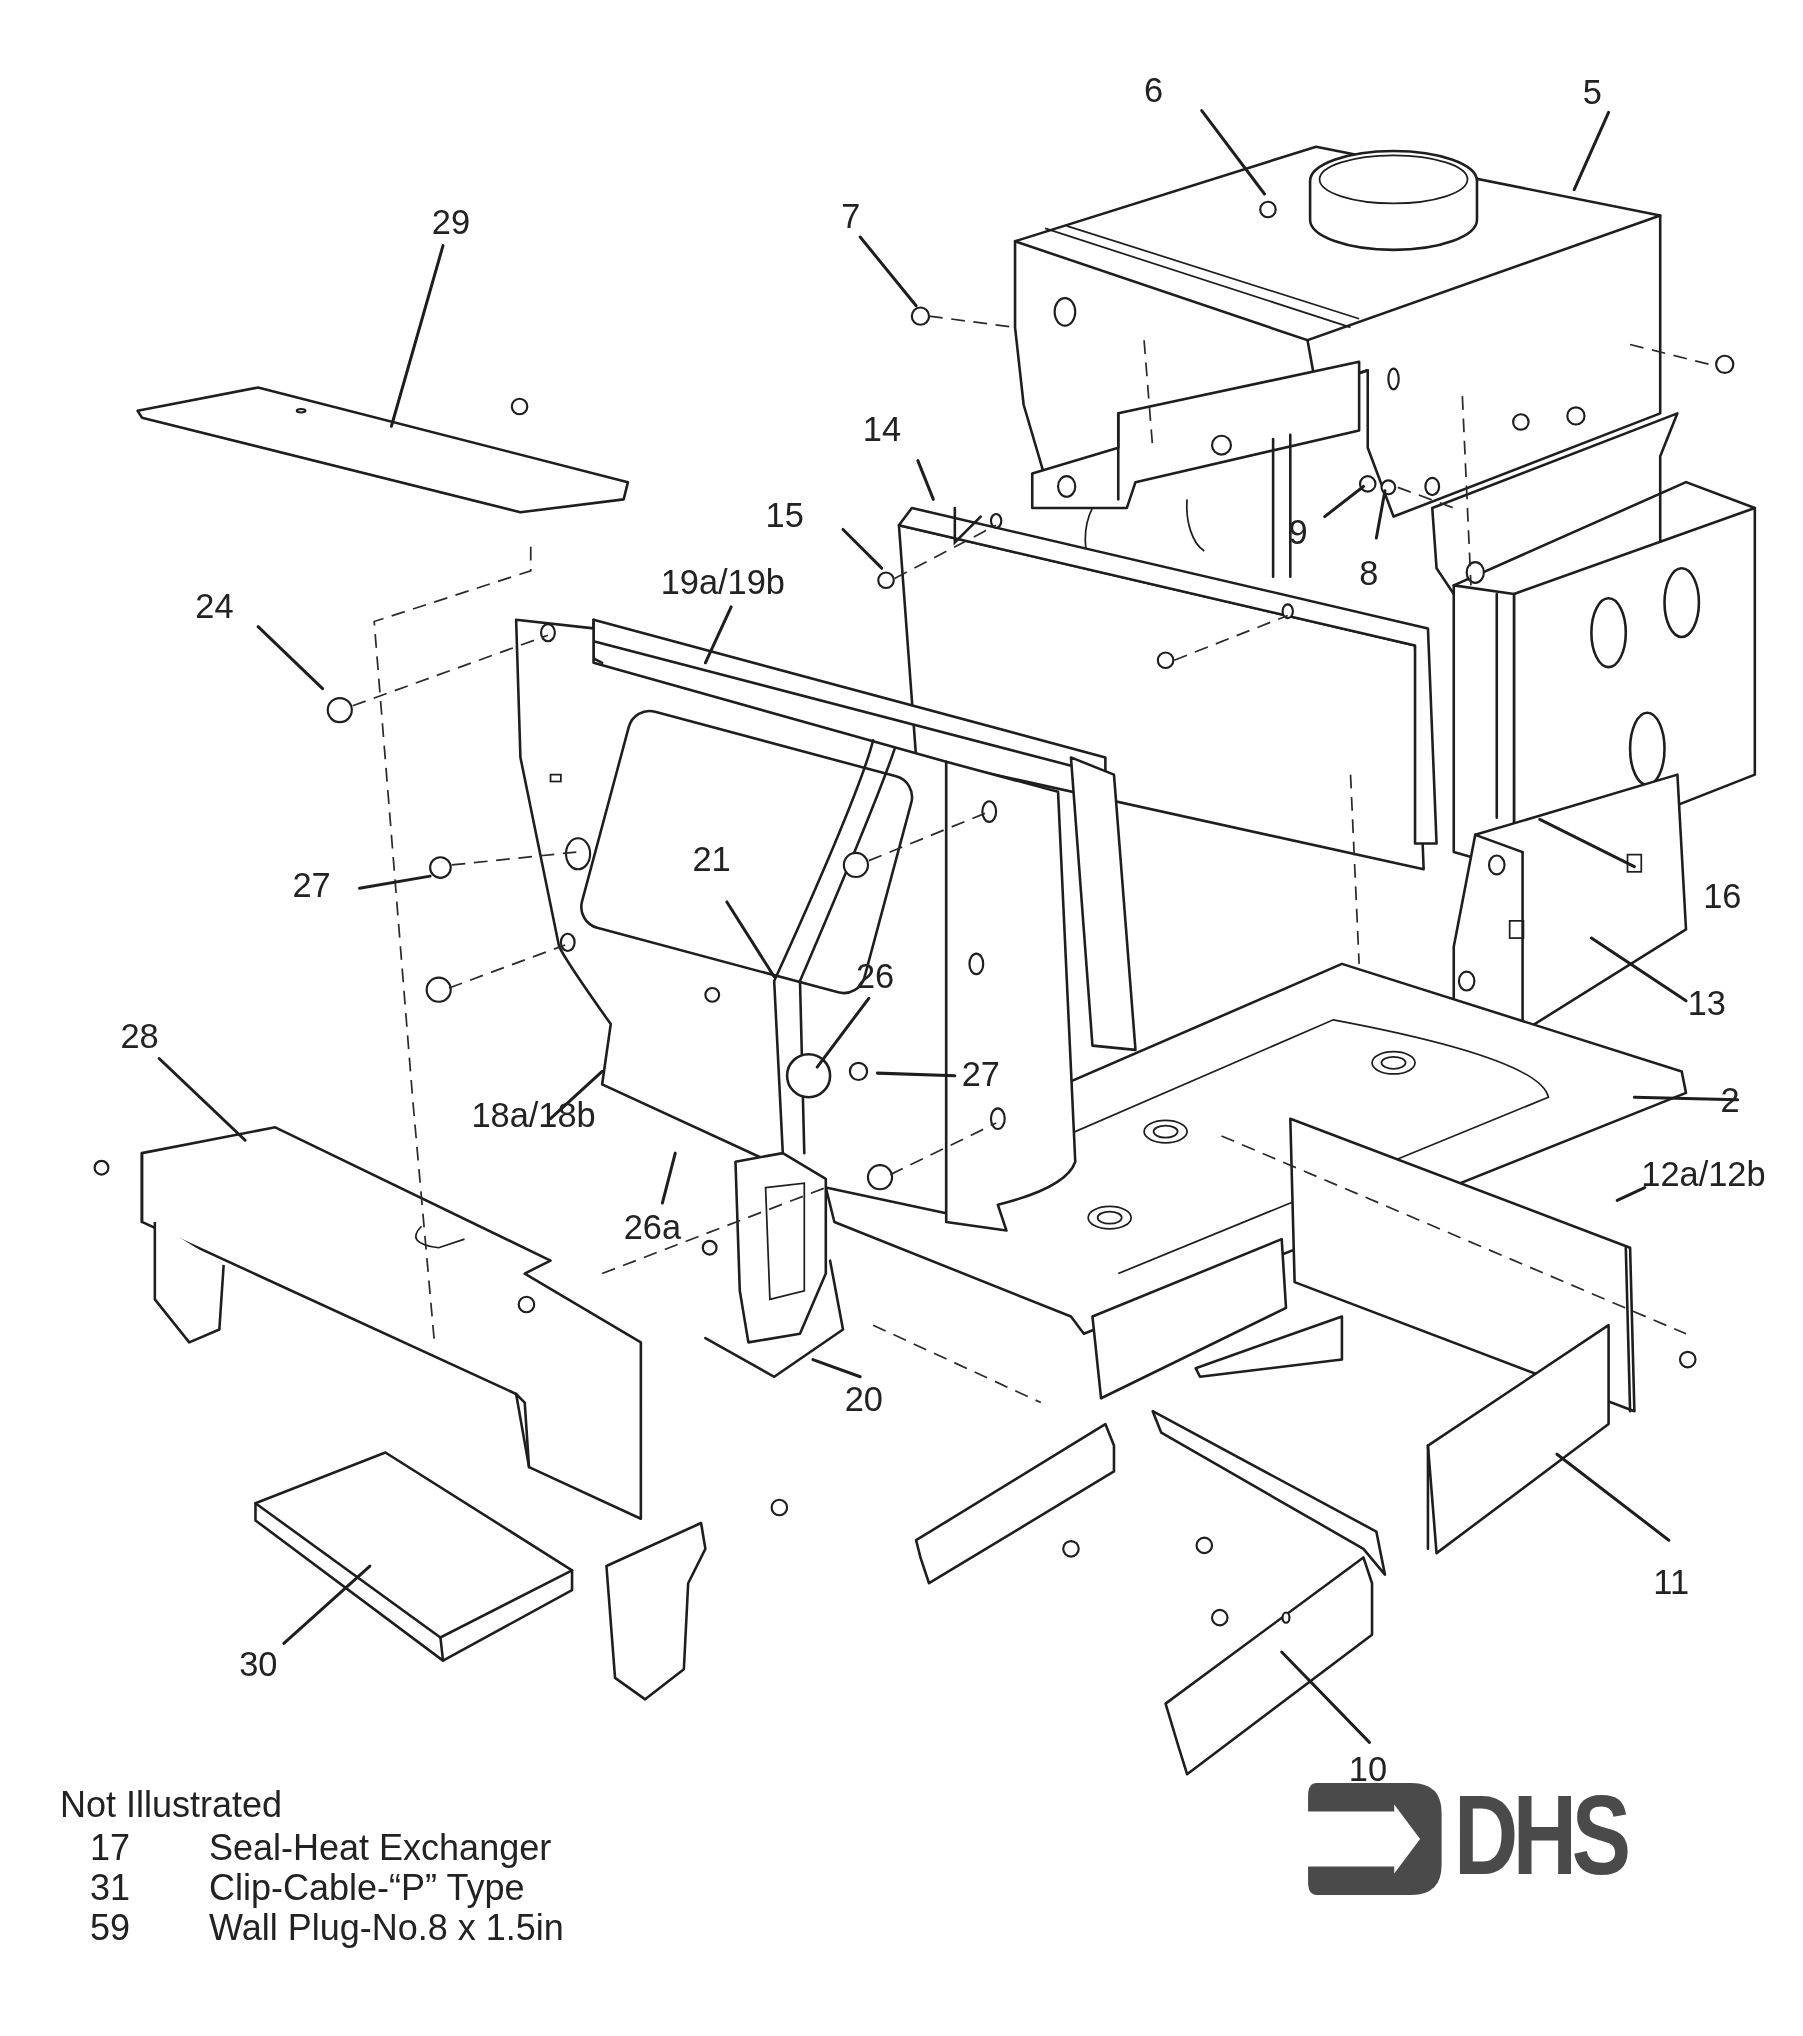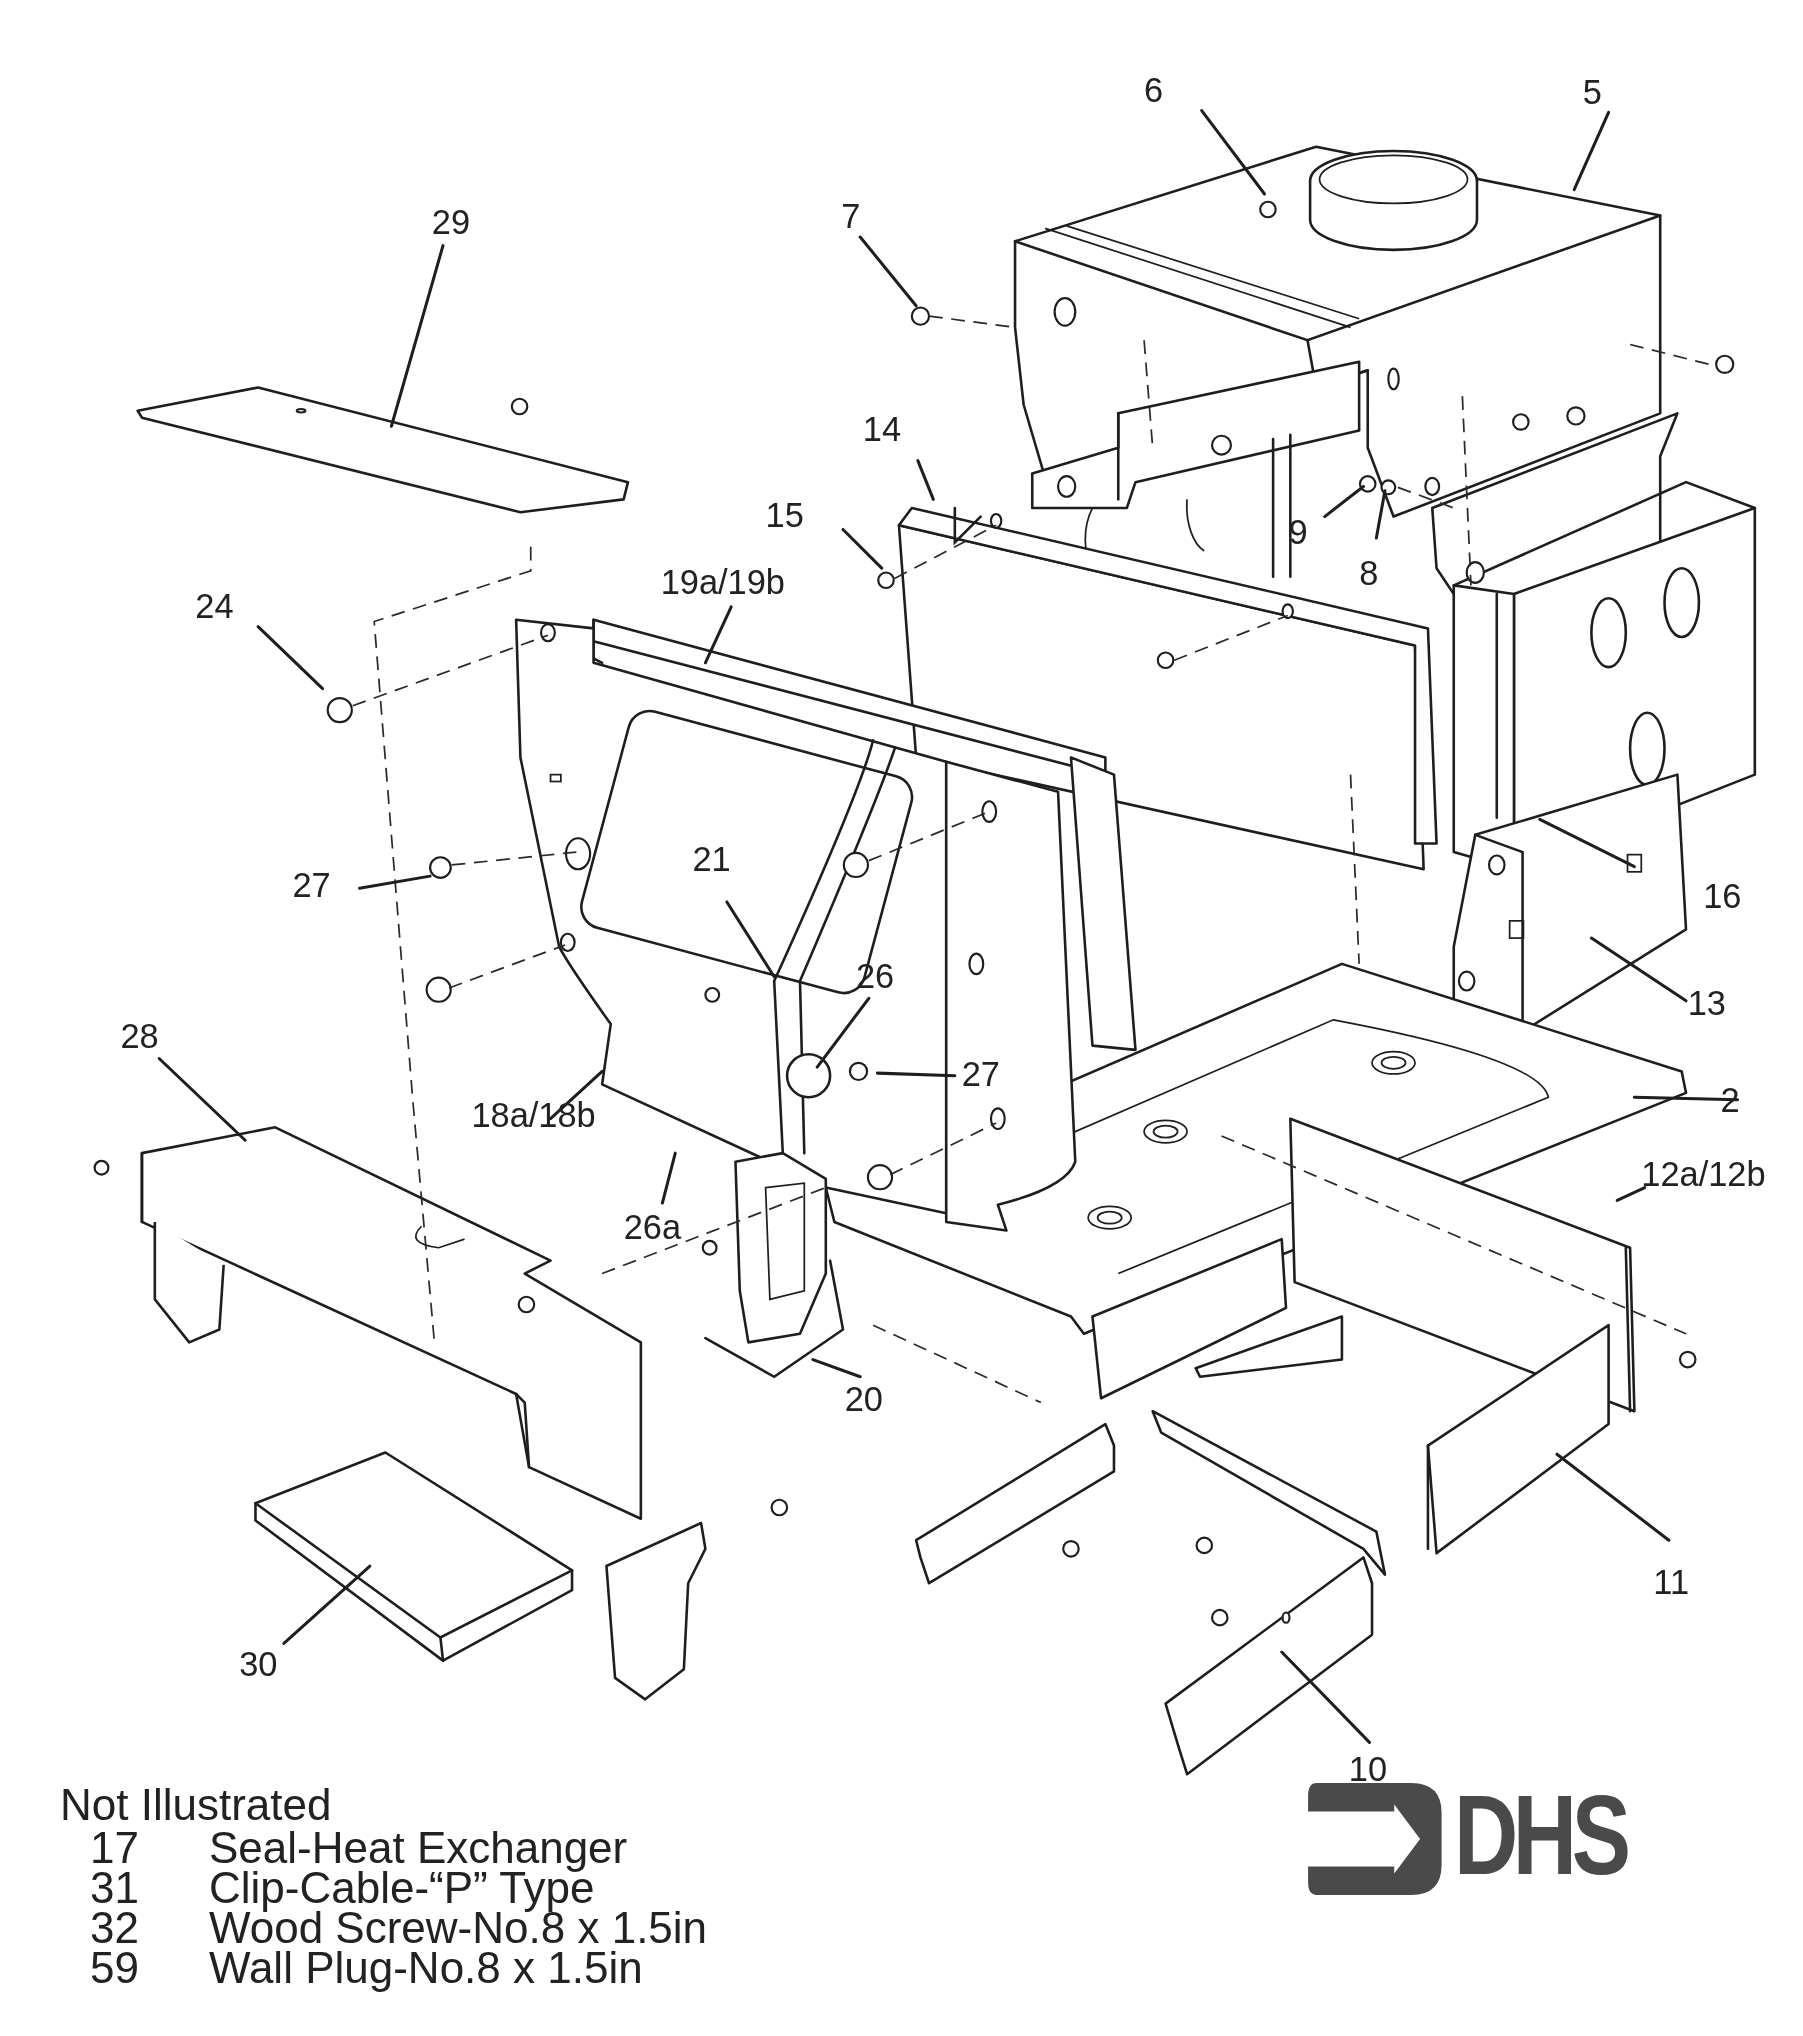--- a/index.html
+++ b/index.html
@@ -8,21 +8,21 @@
   #diagram { position: absolute; left: 0; top: 0; width: 1803px; height: 2037px; }
   #diagram .part { fill: #ffffff; stroke: #1e1e1e; stroke-width: 3; stroke-linejoin: round; }
   #diagram .edge { fill: none; stroke: #1e1e1e; stroke-width: 3; stroke-linecap: round; }
   #diagram .thin { fill: none; stroke: #1e1e1e; stroke-width: 2; }
   #diagram .dash { fill: none; stroke: #2a2a2a; stroke-width: 2; stroke-dasharray: 16 10; }
   #diagram .leader { stroke: #1e1e1e; stroke-width: 3.5; stroke-linecap: round; }
   #diagram .hole { fill: #ffffff; stroke: #1e1e1e; stroke-width: 2.5; }
   #diagram .screw { fill: #ffffff; stroke: #1e1e1e; stroke-width: 2.5; }
   #diagram .callout { font-family: "Liberation Sans", sans-serif; font-size: 40px; fill: #222; }
 
-  .legend { position: absolute; left: 60px; top: 1785px; font-size: 44px; line-height: 40px; color: #222; }
+  .legend { position: absolute; left: 60px; top: 1785px; font-size: 36px; line-height: 40px; color: #222; }
   .legend-title { margin-bottom: 3.4px; }
   .legend-row { display: flex; }
   .legend-num { width: 119px; margin-left: 30px; }
   .logo { position: absolute; left: 1308px; top: 1776px; width: 361px; height: 116px; }
   .logo .mark { position: absolute; left: 0; top: 6.9px; width: 138px; height: 112px; }
   .logo .text { position: absolute; left: 146px; top: -6.9px; font-size: 114px; font-weight: bold;
                 color: #4a4a4a; letter-spacing: -6.9px; transform: scaleX(0.78); transform-origin: left; }
 </style>
 </head>
 <body>
@@ -282,24 +282,20 @@
   <div class="legend-title">Not Illustrated</div>
   <div class="legend-row">
     <span class="legend-num">17</span>
     <span>Seal-Heat Exchanger</span>
   </div>
   <div class="legend-row">
     <span class="legend-num">31</span>
     <span>Clip-Cable-“P” Type</span>
   </div>
   <div class="legend-row">
-    <span class="legend-num">32</span>
-    <span>Wood Screw-No.8 x 1.5in</span>
-  </div>
-  <div class="legend-row">
     <span class="legend-num">59</span>
     <span>Wall Plug-No.8 x 1.5in</span>
   </div>
 </div>
 
 <div class="logo">
   <svg class="mark" viewBox="0 0 160 130">
     <path d="M10,0 L120,0 Q155,0 155,35 L155,95 Q155,130 120,130 L10,130 Q0,130 0,115 L0,97 L100,97 L100,105 L130,65 L100,25 L100,33 L0,33 L0,15 Q0,0 10,0 Z" fill="#4a4a4a"></path>
   </svg>
   <div class="text">DHS</div>

